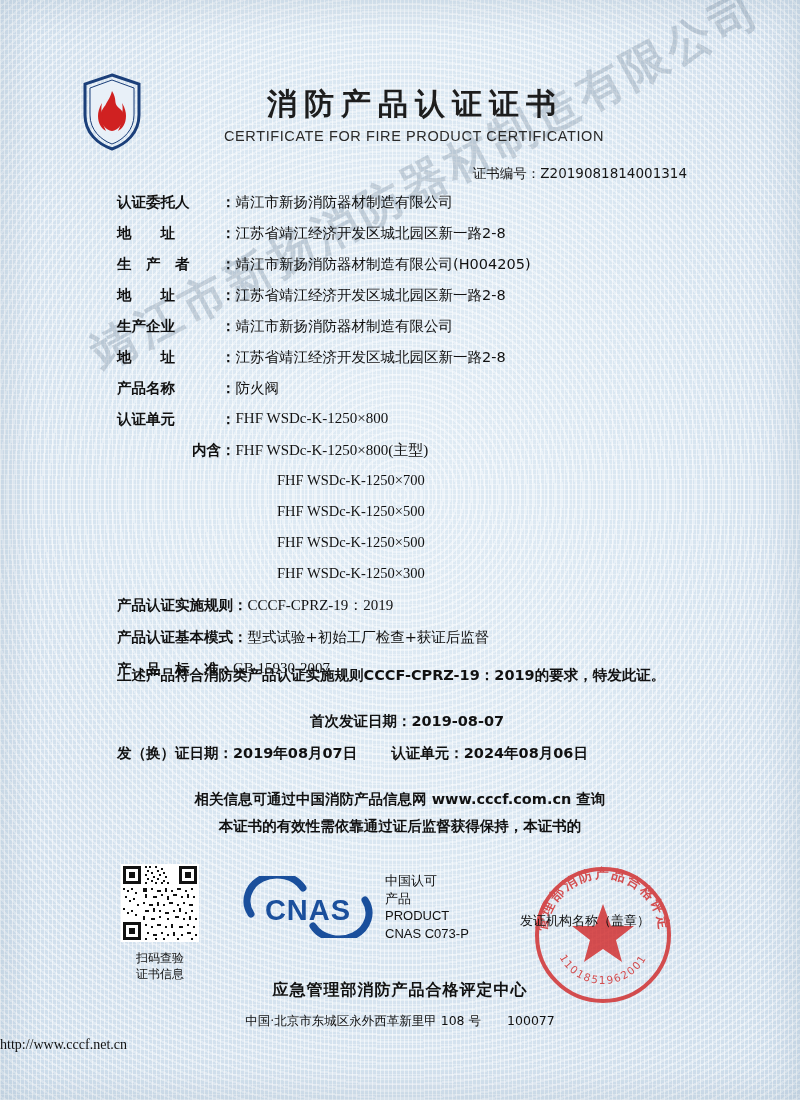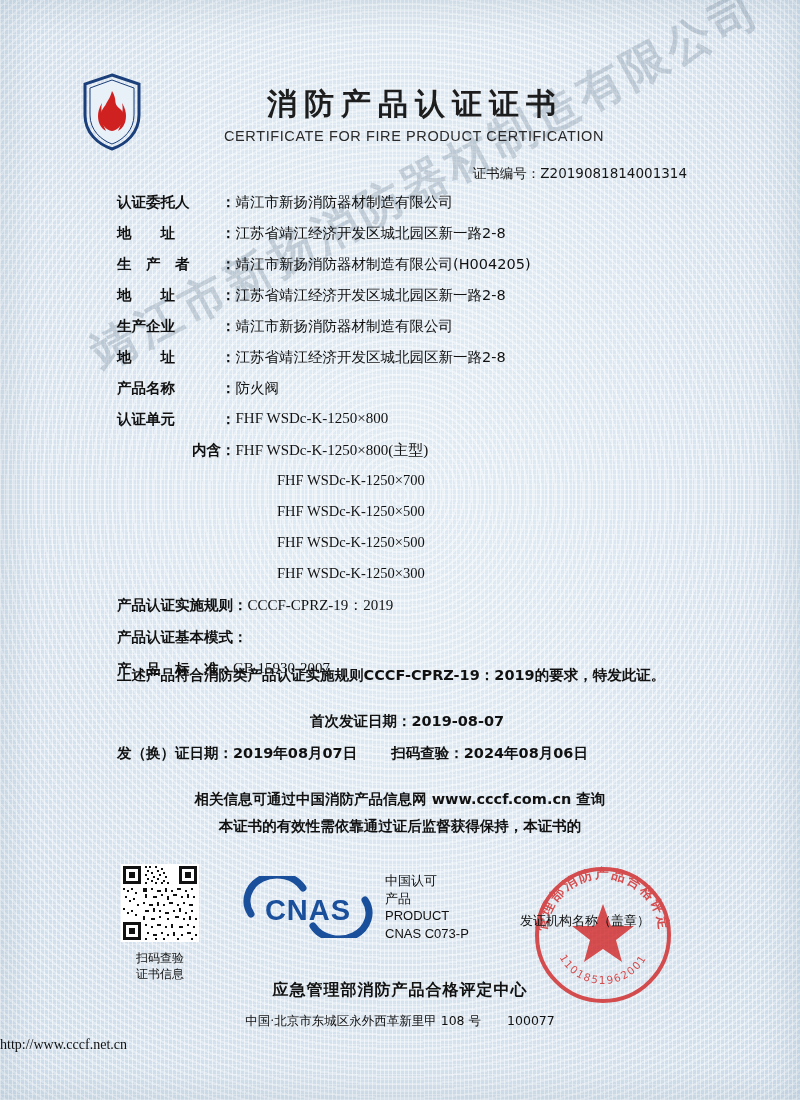--- a/index.html
+++ b/index.html
@@ -262,37 +262,38 @@
         <span class="txt">FHF  WSDc-K-1250×300</span>
       </div>
 
       <div class="row wide-row">
         <span class="wide-lbl">产品认证实施规则：</span>
         <span class="val serifnum">CCCF-CPRZ-19：2019</span>
       </div>
 
       <div class="row wide-row">
         <span class="wide-lbl">产品认证基本模式：</span>
+        <span class="val">型式试验+初始工厂检查+获证后监督</span>
       </div>
 
       <div class="row wide-row">
         <span class="wide-lbl">产　品　标　准：</span>
         <span class="val serifnum">GB  15930-2007</span>
       </div>
 
     </div>
 
     <div class="statement">上述产品符合消防类产品认证实施规则CCCF-CPRZ-19：2019的要求，特发此证。</div>
 
     <div class="firstdate">
       <span>首次发证日期：</span><span>2019-08-07</span>
     </div>
 
     <div class="issue-row">
-      <span>发（换）证日期：</span><span>2019年08月07日</span><span class="gap"></span><span>扫码查验：</span><span>2024年08月06日</span>
+      <span>发（换）证日期：</span><span>2019年08月07日</span><span class="gap"></span><span>认证单元：</span><span>2024年08月06日</span>
     </div>
 
     <div class="note">
       <div>相关信息可通过中国消防产品信息网 www.cccf.com.cn 查询</div>
       <div>本证书的有效性需依靠通过证后监督获得保持，本证书的</div>
     </div>
 
     <div class="qr">
       <svg width="78" height="78" viewBox="0 0 39 39" shape-rendering="crispEdges">
         <rect width="39" height="39" fill="#ffffff"></rect>

